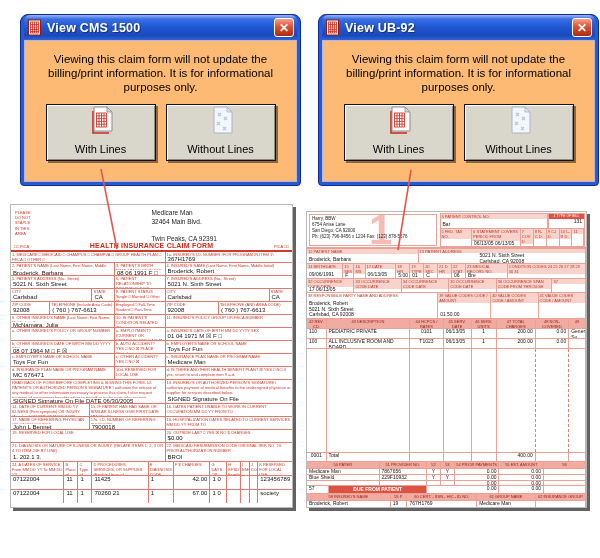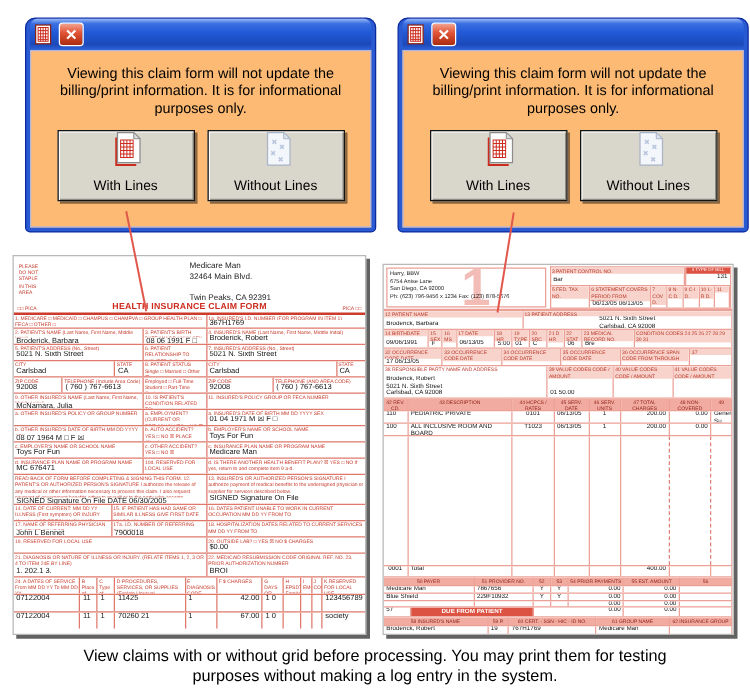--- a/index.html
+++ b/index.html
@@ -93,20 +93,21 @@
     <div class="tb">
       <span class="tb-icon">
         <svg width="15" height="17" viewBox="0 0 15 17">
           <rect x="1.5" y="1" width="12" height="15" fill="#fff" stroke="#8a2015" stroke-width="1"></rect>
           <g stroke="#cc2b1d" stroke-width="0.8" fill="none">
             <rect x="3.5" y="3" width="8" height="11"></rect>
             <path d="M5.5 3v11 M7.5 3v11 M9.5 3v11 M3.5 5.5h8 M3.5 8h8 M3.5 10.5h8 M3.5 12.5h8"></path>
           </g>
         </svg>
       </span>
+      <span class="tb-title">View CMS 1500</span>
       <span class="xbtn">✕</span>
     </div>
     <div class="dlg-body">
       <div class="dlg-msg">Viewing this claim form will not update the billing/print information. It is for informational purposes only.</div>
       <div class="btnrow">
         <div class="xpbtn">
           <span class="bicon">
             <svg width="30" height="32" viewBox="0 0 30 32">
               <path d="M7 6 v22 h16" fill="none" stroke="#cc2b1d" stroke-width="1.6"></path>
               <path d="M8 2 h13 l5 5 v19 H8 z" fill="#fdfdfd" stroke="#8c8c8c" stroke-width="1"></path>
@@ -139,20 +140,21 @@
     <div class="tb">
       <span class="tb-icon">
         <svg width="15" height="17" viewBox="0 0 15 17">
           <rect x="1.5" y="1" width="12" height="15" fill="#fff" stroke="#8a2015" stroke-width="1"></rect>
           <g stroke="#cc2b1d" stroke-width="0.8" fill="none">
             <rect x="3.5" y="3" width="8" height="11"></rect>
             <path d="M5.5 3v11 M7.5 3v11 M9.5 3v11 M3.5 5.5h8 M3.5 8h8 M3.5 10.5h8 M3.5 12.5h8"></path>
           </g>
         </svg>
       </span>
+      <span class="tb-title">View UB-92</span>
       <span class="xbtn">✕</span>
     </div>
     <div class="dlg-body">
       <div class="dlg-msg">Viewing this claim form will not update the billing/print information. It is for informational purposes only.</div>
       <div class="btnrow">
         <div class="xpbtn">
           <span class="bicon">
             <svg width="30" height="32" viewBox="0 0 30 32">
               <path d="M7 6 v22 h16" fill="none" stroke="#cc2b1d" stroke-width="1.6"></path>
               <path d="M8 2 h13 l5 5 v19 H8 z" fill="#fdfdfd" stroke="#8c8c8c" stroke-width="1"></path>
@@ -856,15 +858,14 @@
           <div class="fcell" style="width: 18%;"></div>
         </div>
       </div>
   </div>
 
   <svg id="overlay">
     <line x1="101" y1="169" x2="117" y2="249" stroke="#e2574c" stroke-width="1.6"></line>
     <line x1="411" y1="170" x2="398" y2="250" stroke="#e2574c" stroke-width="1.6"></line>
   </svg>
 
-  <div class="caption">View claims with or without grid before processing. You may print them for testing purposes without making a log entry in the system.</div>
 
 </div>
 
 </body></html>

